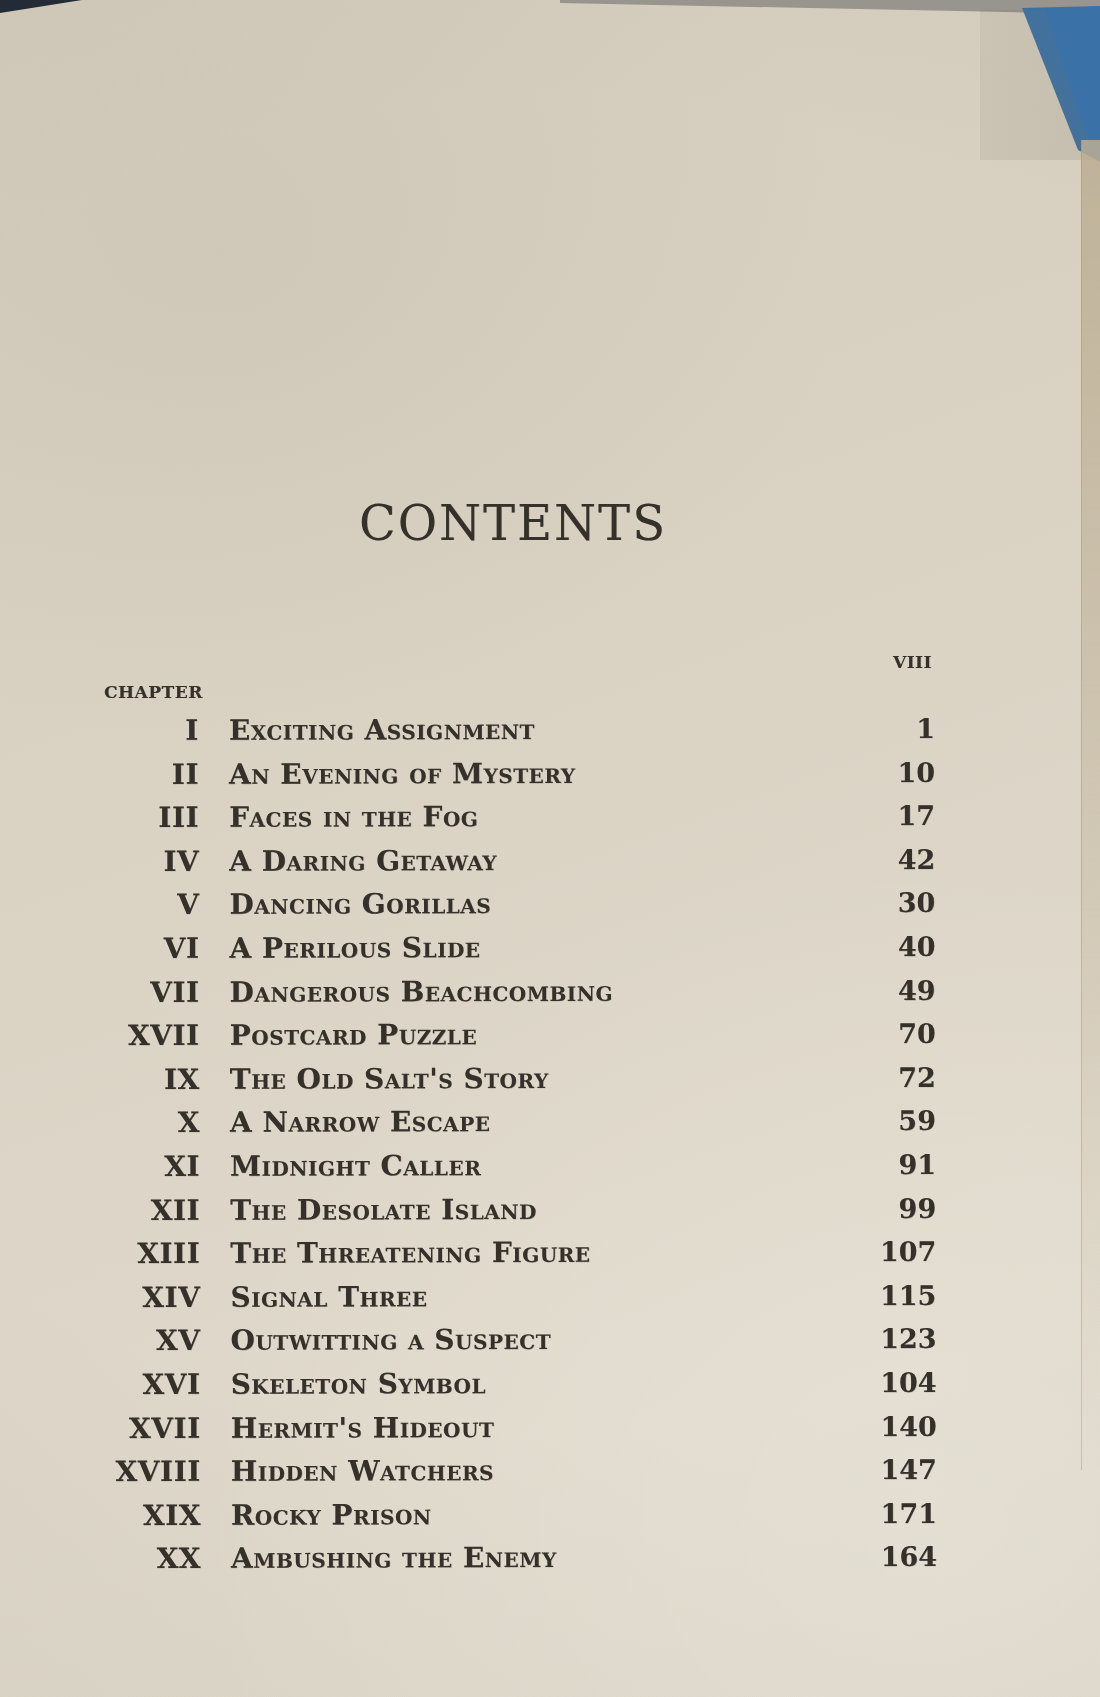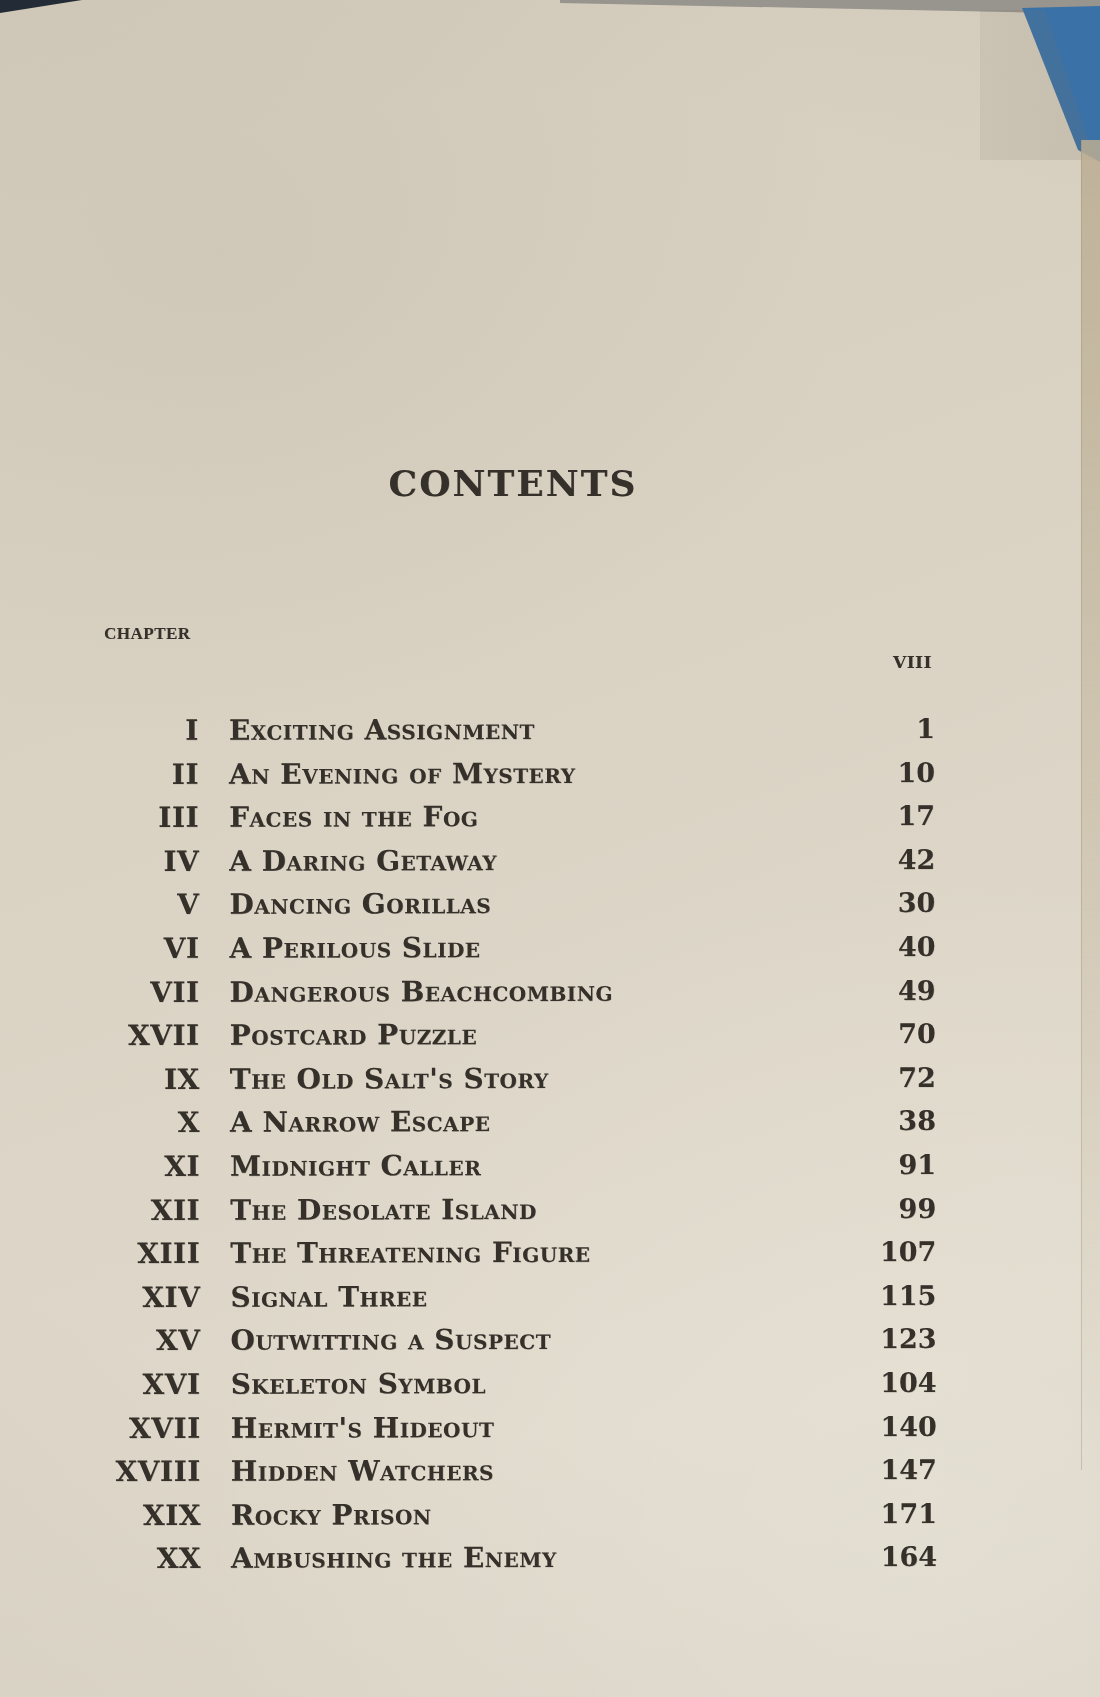--- a/index.html
+++ b/index.html
@@ -76,38 +76,37 @@
       rgba(205,195,175,0.35) 75%,
       rgba(210,202,185,0.0) 100%);
     border-left: 1px solid rgba(150,135,108,0.35);
   }
   .ink {
     color: #35302a;
     text-shadow: 0.4px 0.4px 0.6px rgba(53,48,42,0.35);
   }
   .book-title {
     position: absolute;
-    top: 438px;
+    top: 463px;
     left: 513px;
     transform: translateX(-50%);
-    font-size: 36px;
-    font-weight: 700;
+    font-size: 48px;
+    font-weight: 400;
     letter-spacing: 2px;
     white-space: nowrap;
   }
   .col-header {
     position: absolute;
     font-size: 17px;
     font-weight: 700;
     letter-spacing: 0.5px;
   }
   .chapter-header {
-    top: 624px;
+    top: 682px;
     left: 104px;
-    font-family: Liberation Serif, serif;
   }
   .page-header {
     top: 652px;
     right: 168px;
   }
   .toc {
     position: absolute;
     top: 713px;
     left: 104px;
     right: 164px;
@@ -204,21 +203,21 @@
 
   <div class="row">
     <span class="numeral ink">IX</span>
     <span class="title ink">The Old Salt's Story</span>
     <span class="pagenum ink">72</span>
   </div>
 
   <div class="row">
     <span class="numeral ink">X</span>
     <span class="title ink">A Narrow Escape</span>
-    <span class="pagenum ink">38</span>
+    <span class="pagenum ink">59</span>
   </div>
 
   <div class="row">
     <span class="numeral ink">XI</span>
     <span class="title ink">Midnight Caller</span>
     <span class="pagenum ink">91</span>
   </div>
 
   <div class="row">
     <span class="numeral ink">XII</span>

